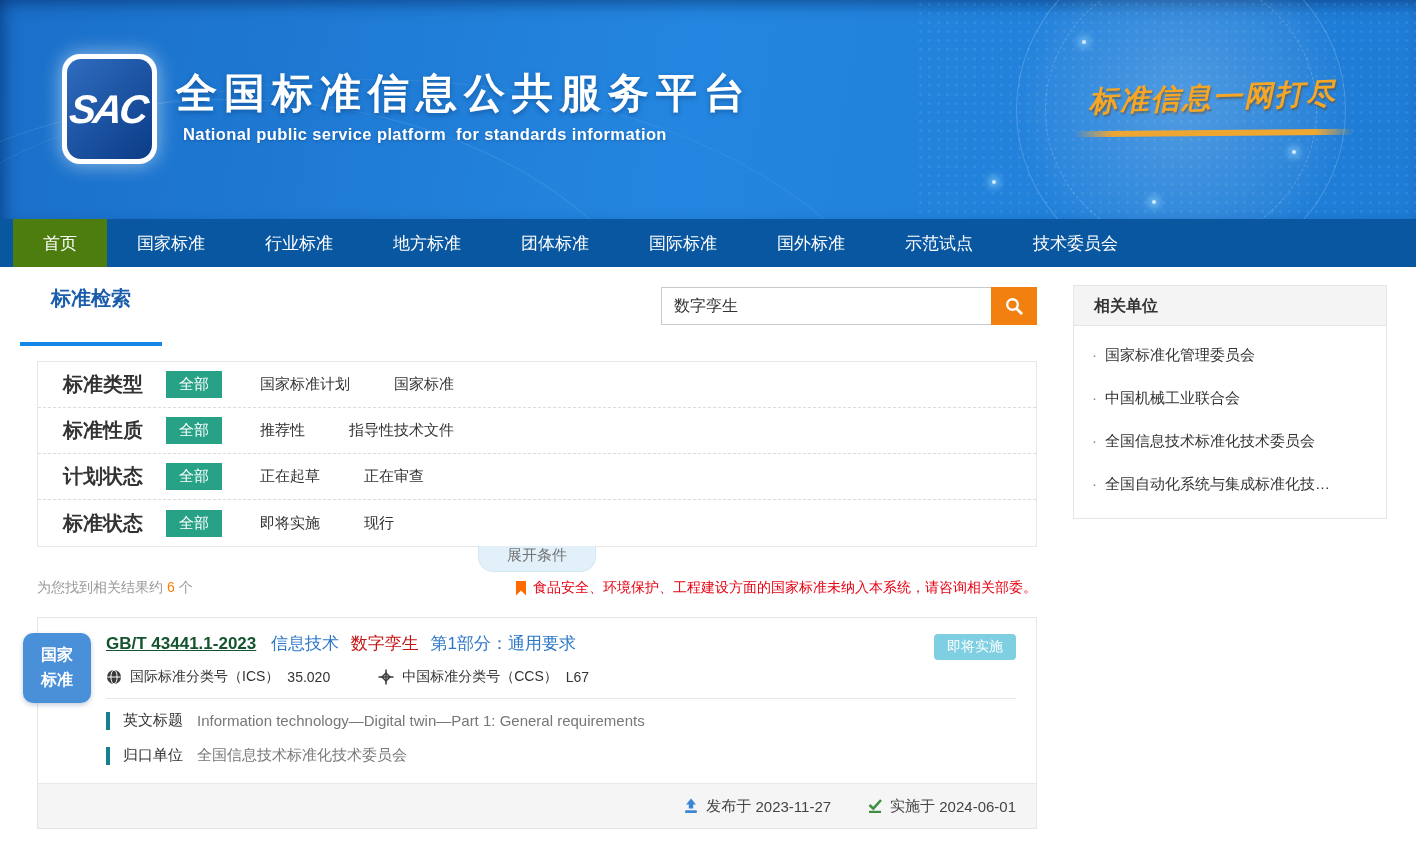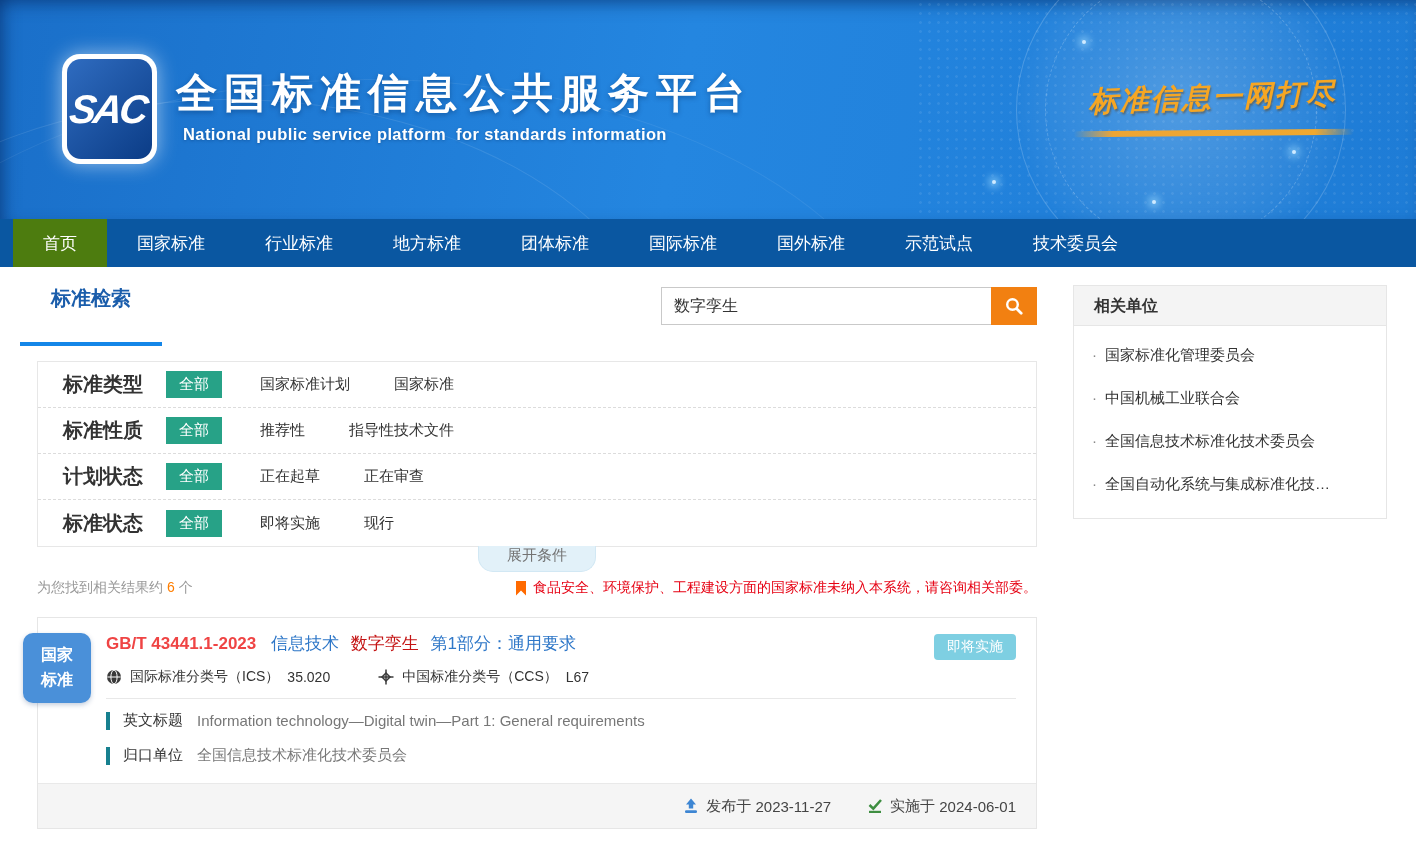--- a/index.html
+++ b/index.html
@@ -129,21 +129,21 @@
 
   
   .card { margin-top:20px; border:1px solid #e6e6e6; position:relative; padding-left:68px; background:#fff; }
   .card-badge {
     position:absolute; left:-15px; top:15px; width:68px; height:70px; background:#4a90d9;
     border-radius:10px; color:#fff; font-size:16px; font-weight:bold; line-height:1.55;
     display:flex; flex-direction:column; align-items:center; justify-content:center;
     box-shadow:0 2px 5px rgba(20,60,120,.25);
   }
   .card-title-row { margin-top:14px; font-size:17px; padding-right:130px; cursor:pointer; }
-  .card-code { font-weight:bold; color:#ef4444; margin-right:10px; }
+  .card-code { font-weight:bold; color:#14532d; margin-right:10px;text-decoration:underline; }
   .card-seg { color:#2e77c8; margin-right:7px; }
   .card-kw { color:#c41414; margin-right:7px; }
   .status-badge {
     position:absolute; right:20px; top:16px; background:#7ecfe2; color:#fff;
     font-size:14px; padding:4px 13px; border-radius:4px;
   }
   .class-row { margin-top:13px; display:flex; align-items:center; font-size:14px; color:#333; }
   .class-item { display:flex; align-items:center; margin-right:48px; }
   .class-item svg { margin-right:8px; flex:none; }
   .class-label { margin-right:8px; }

